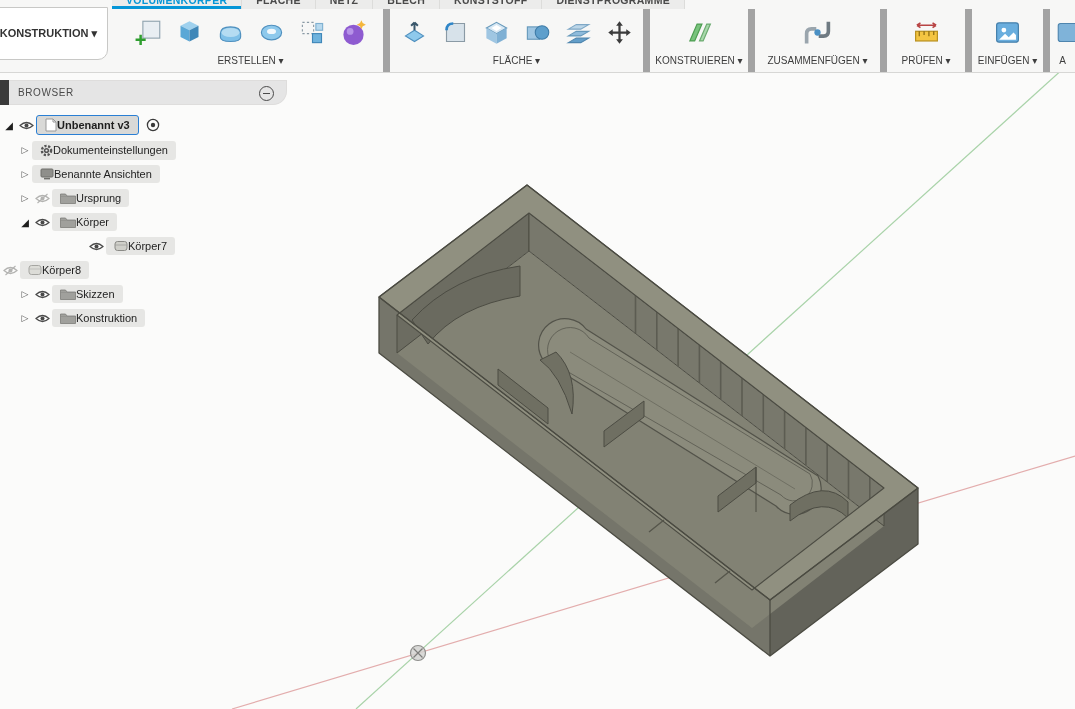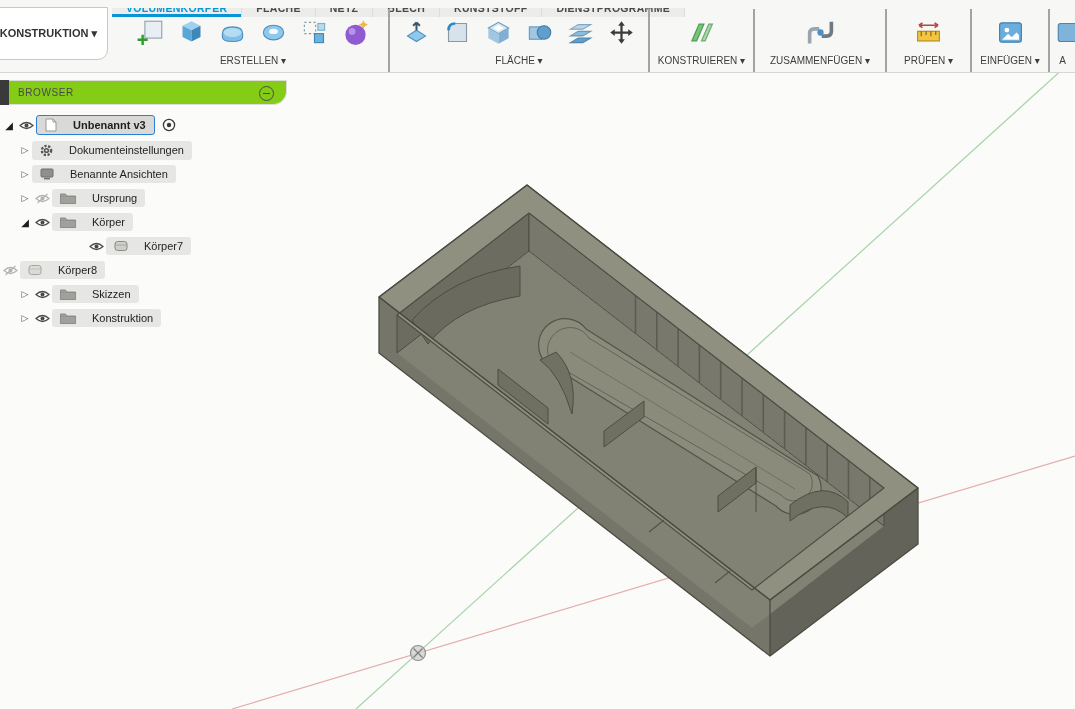--- a/index.html
+++ b/index.html
@@ -6,56 +6,56 @@
   html,body{margin:0;padding:0}
   body{width:1075px;height:709px;position:relative;overflow:hidden;
        background:#fbfbfa;font-family:"Liberation Sans",sans-serif;color:#222}
 
   
   #viewport-svg{position:absolute;top:0;left:0;z-index:0}
 
   
   .topbar{position:absolute;top:0;left:0;width:1075px;height:73px;
           background:#f7f7f6;border-bottom:1px solid #d7d7d5;z-index:3}
-  .tabstrip{position:absolute;top:8px;left:112px;height:9px;display:flex;
+  .tabstrip{position:absolute;top:0;left:112px;height:9px;display:flex;
             background:#ececeb;overflow:hidden}
   .tab{position:relative;height:9px;padding:0 14px;font-size:10.5px;font-weight:bold;
        color:#4a4a4a;letter-spacing:.3px;border-right:1px solid #dcdcda;white-space:nowrap}
   .tab .tlabel{display:block;line-height:16px;margin-top:-8px}
   .tab.active{color:#0696d7}
   .tab.active::after{content:"";position:absolute;left:0;right:0;bottom:0;height:3px;background:#0696d7}
 
   .workspace{position:absolute;top:7px;left:-12px;width:120px;height:53px;background:#ffffff;
              border:1px solid #c8c8c6;border-radius:0 0 10px 0;display:flex;align-items:center;
              justify-content:flex-end;padding-right:10px;font-size:11px;font-weight:bold;
              color:#333;z-index:4;white-space:nowrap}
 
   .groups{position:absolute;top:9px;left:118px;right:0;height:63px;display:flex}
-  .group{display:flex;flex-direction:column;align-items:center;border-right:2px solid #a3a3a3;
+  .group{display:flex;flex-direction:column;align-items:center;border-right:7px solid #a3a3a3;
          padding-top:1px;flex:0 0 auto}
   .group:last-child{border-right:none;overflow:hidden}
   .group .icons{display:flex;align-items:center;justify-content:center;gap:9px;height:44px}
   .group .glabel{font-size:10px;color:#3d3d3d;margin-top:1px;white-space:nowrap}
   .ticon{width:32px;height:40px;display:flex;align-items:center;justify-content:center;border-radius:3px}
 
   
   .browser{position:absolute;top:80px;left:0;width:287px;z-index:2}
-  .bheader{height:25px;background:#84cc16;border:1px solid #dedddc;border-left:none;
+  .bheader{height:25px;background:#e5e5e5;border:1px solid #dedddc;border-left:none;
            border-radius:0 0 14px 0;display:flex;align-items:center;position:relative}
   .bgrip{width:9px;height:25px;background:#3a3a3a;margin-right:9px;flex:0 0 auto}
   .btitle{font-size:10px;color:#4a4a4a;letter-spacing:.6px}
   .bcollapse{position:absolute;right:12px;top:5px;width:15px;height:15px;border:1.5px solid #4a4a4a;
              border-radius:50%;display:flex;align-items:center;justify-content:center}
   .bcollapse::after{content:"";width:7px;height:1.5px;background:#4a4a4a}
   .btree{padding-top:7px}
   .brow{height:24px;display:flex;align-items:center}
   .arrow{width:14px;text-align:center;color:#555;font-size:9px;flex:0 0 auto}
   .arrow.exp{color:#1e1e1e;font-size:10px}
   .eyeicon{width:20px;display:flex;justify-content:center;flex:0 0 auto}
-  .pill{display:inline-flex;align-items:center;gap:16px;background:rgba(229,229,227,.95);
+  .pill{display:inline-flex;align-items:center;gap:0;background:rgba(229,229,227,.95);
         border-radius:3px;padding:3px 8px;font-size:11px;color:#1e1e1e;white-space:nowrap}
   .pill.rootsel{background:#d9d9d7;border:1.5px solid #2a7fd4;font-weight:bold;padding:2px 8px}
   .iico{display:flex;align-items:center}
   .target{margin-left:7px;display:flex;align-items:center}
 </style>
 </head>
 <body>
 
 <svg id="viewport-svg" width="1075" height="709" viewBox="0 0 1075 709">
   <g>

